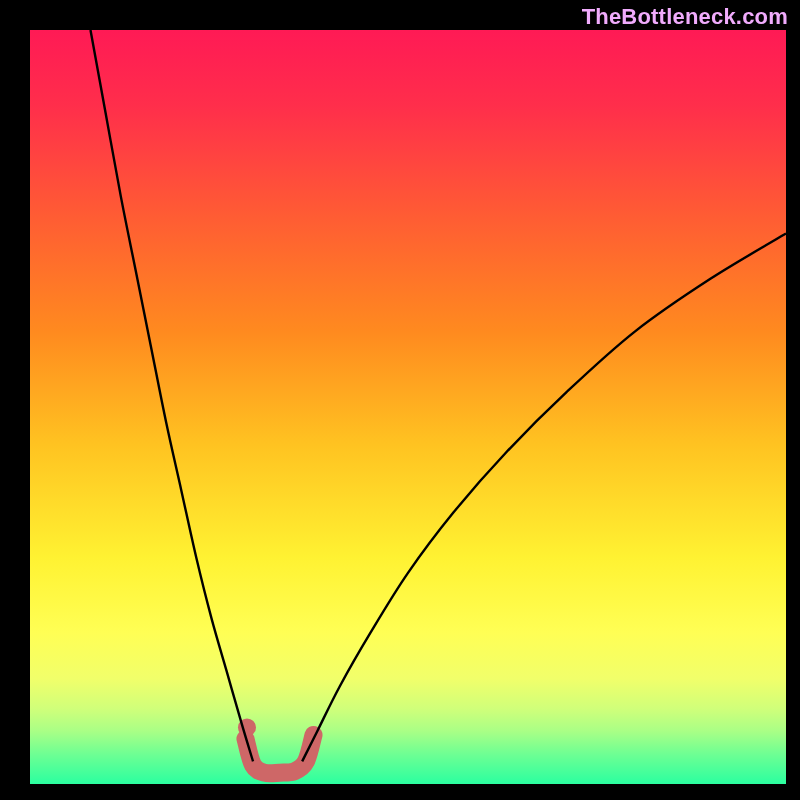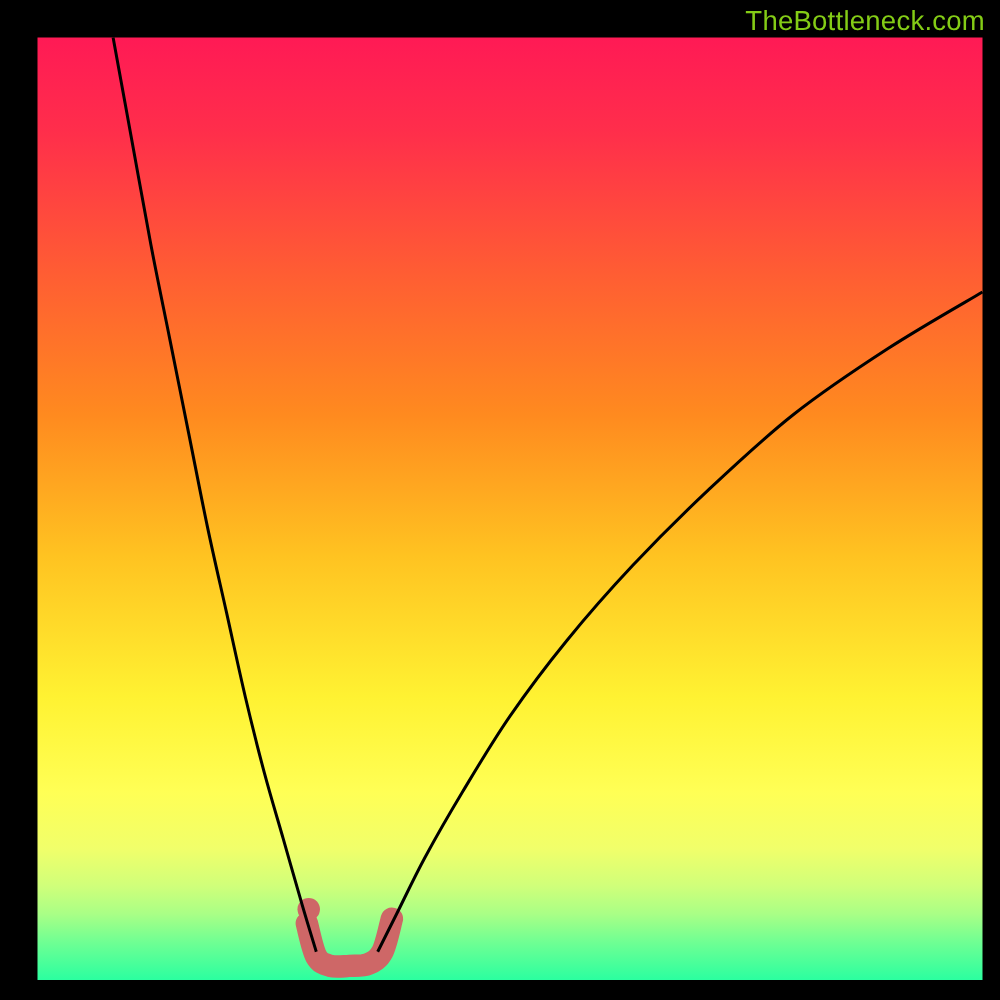--- a/index.html
+++ b/index.html
@@ -15,22 +15,22 @@
     position: relative;
     width: 800px;
     height: 800px;
     background: #000;
   }
   .watermark {
     position: absolute;
     top: 4px;
     right: 12px;
     font-size: 22px;
-    font-weight: 400;
-    color: #84cc16;
+    font-weight: 700;
+    color: #f0abfc;
     letter-spacing: 0.2px;
     z-index: 5;
     user-select: none;
   }
   svg {
     position: absolute;
     top: 0;
     left: 0;
   }
 </style>

